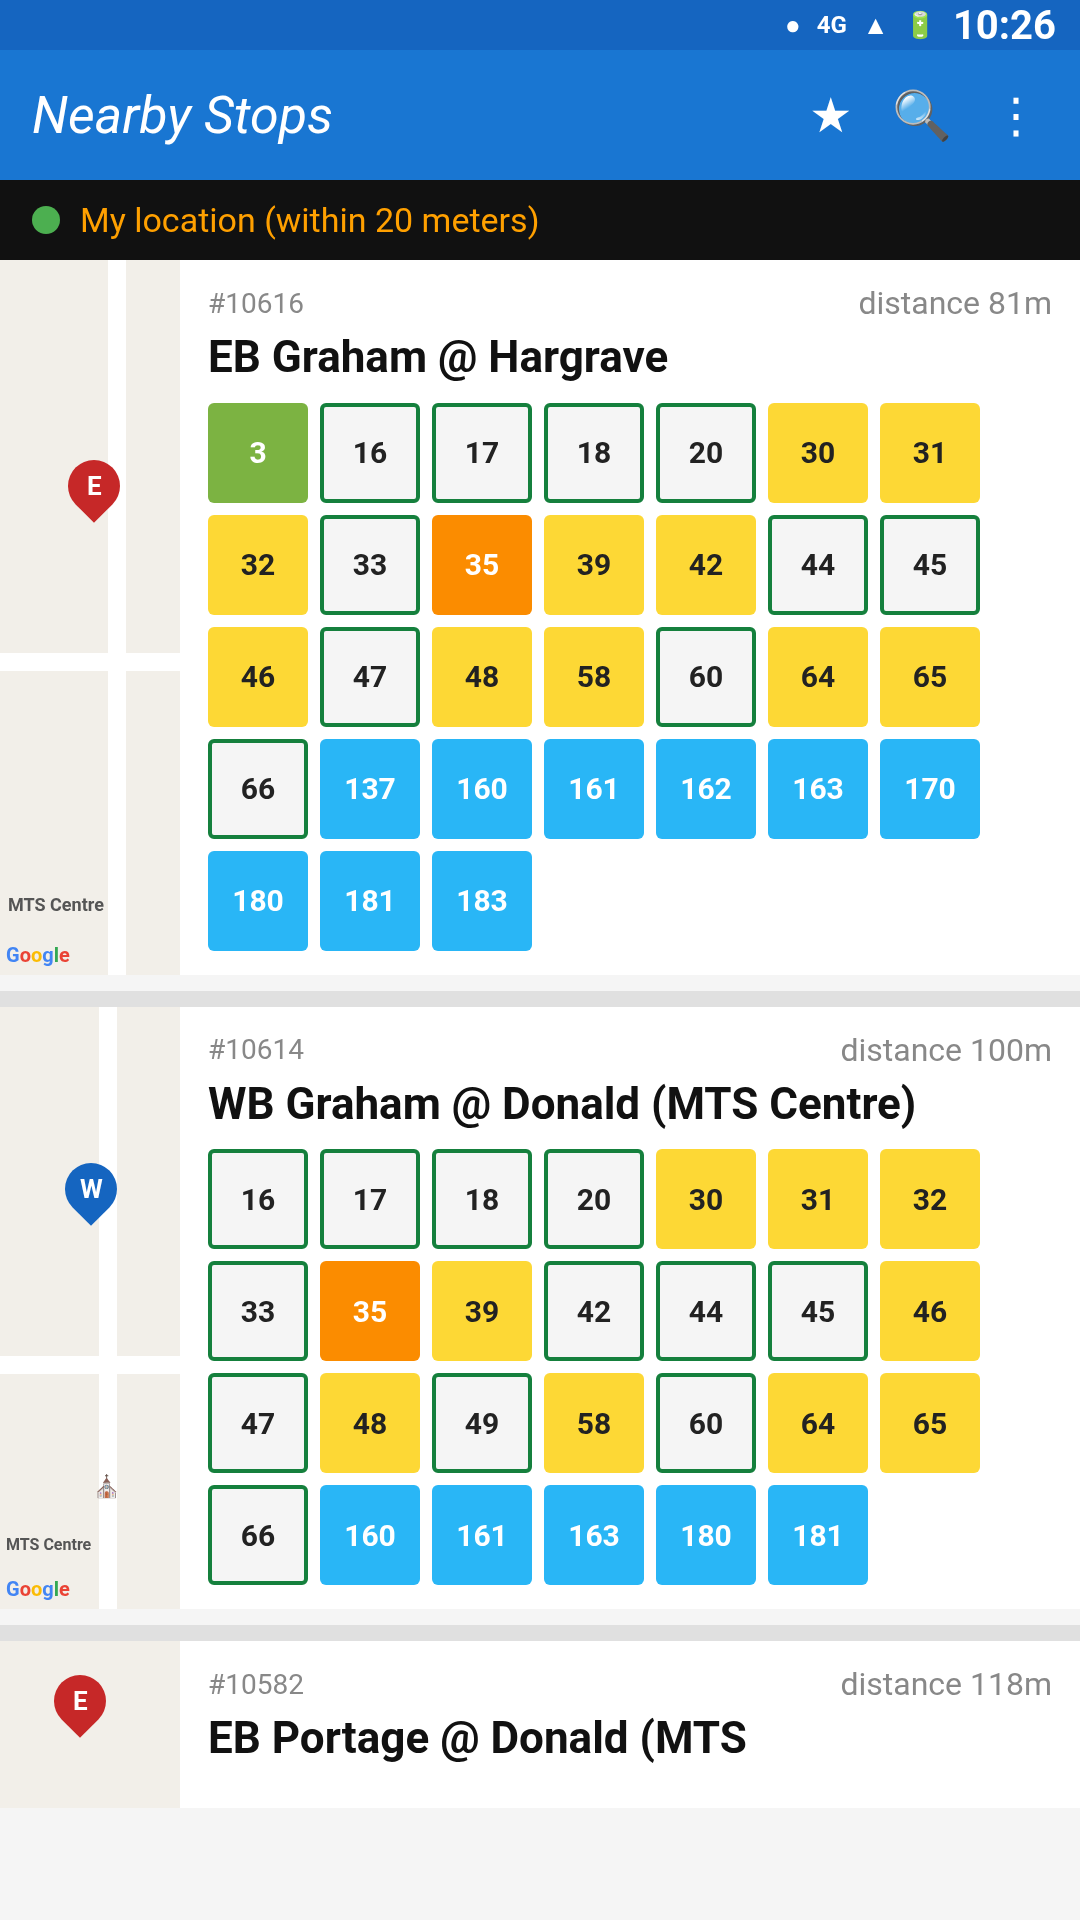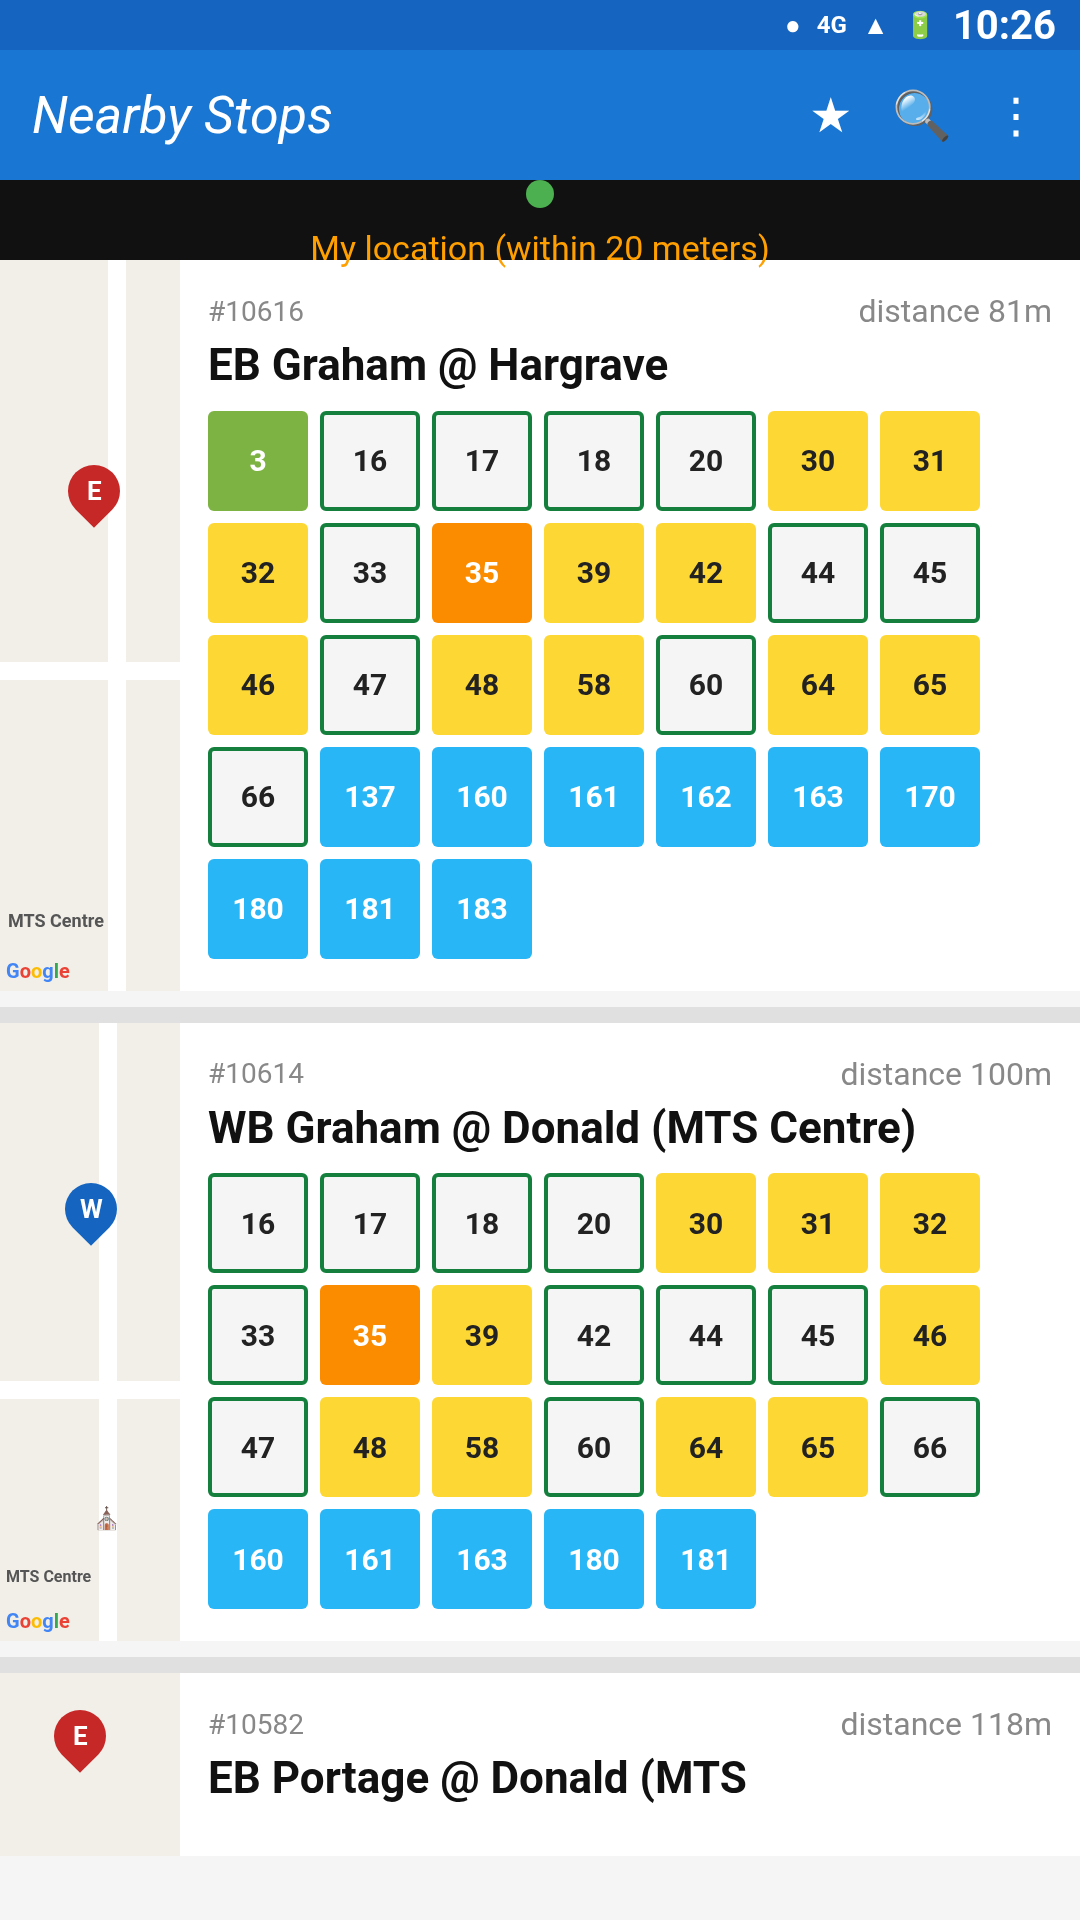--- a/index.html
+++ b/index.html
@@ -56,21 +56,20 @@
     }
 
     
     .location-bar {
       background: #111;
       height: 80px;
       display: flex;
       align-items: center;
       padding: 0 32px;
       gap: 20px;
-      flex-direction: column;
     }
     .location-dot {
       width: 28px;
       height: 28px;
       background: #4CAF50;
       border-radius: 50%;
       flex-shrink: 0;
     }
     .location-text {
       color: #FFA000;
@@ -127,21 +126,21 @@
     }
     .map-google span:first-child { color: #4285F4; }
     .map-google span:nth-child(2) { color: #EA4335; }
     .map-google span:nth-child(3) { color: #FBBC05; }
     .map-google span:nth-child(4) { color: #4285F4; }
     .map-google span:nth-child(5) { color: #34A853; }
     .map-google span:nth-child(6) { color: #EA4335; }
 
     .stop-info {
       flex: 1;
-      padding: 32px 28px;
+      padding: 24px 28px;
     }
     .stop-meta {
       display: flex;
       justify-content: space-between;
       align-items: center;
       margin-bottom: 10px;
     }
     .stop-id {
       color: #888;
       font-size: 28px;
@@ -318,20 +317,21 @@
         <div class="route-chip chip-yellow">32</div>
         <div class="route-chip chip-white">33</div>
         <div class="route-chip chip-orange">35</div>
         <div class="route-chip chip-yellow">39</div>
         <div class="route-chip chip-white">42</div>
         <div class="route-chip chip-white">44</div>
         <div class="route-chip chip-white">45</div>
         <div class="route-chip chip-yellow">46</div>
         <div class="route-chip chip-white">47</div>
         <div class="route-chip chip-yellow">48</div>
+        <div class="route-chip chip-white">49</div>
         <div class="route-chip chip-yellow">58</div>
         <div class="route-chip chip-white">60</div>
         <div class="route-chip chip-yellow">64</div>
         <div class="route-chip chip-yellow">65</div>
         <div class="route-chip chip-white">66</div>
         <div class="route-chip chip-blue">160</div>
         <div class="route-chip chip-blue">161</div>
         <div class="route-chip chip-blue">163</div>
         <div class="route-chip chip-blue">180</div>
         <div class="route-chip chip-blue">181</div>

